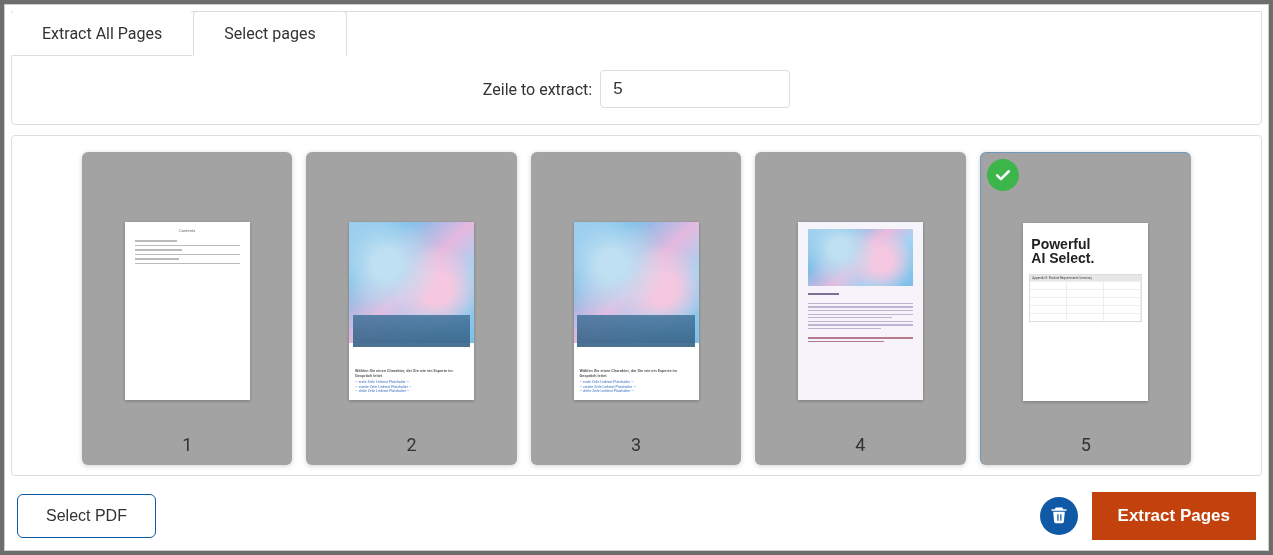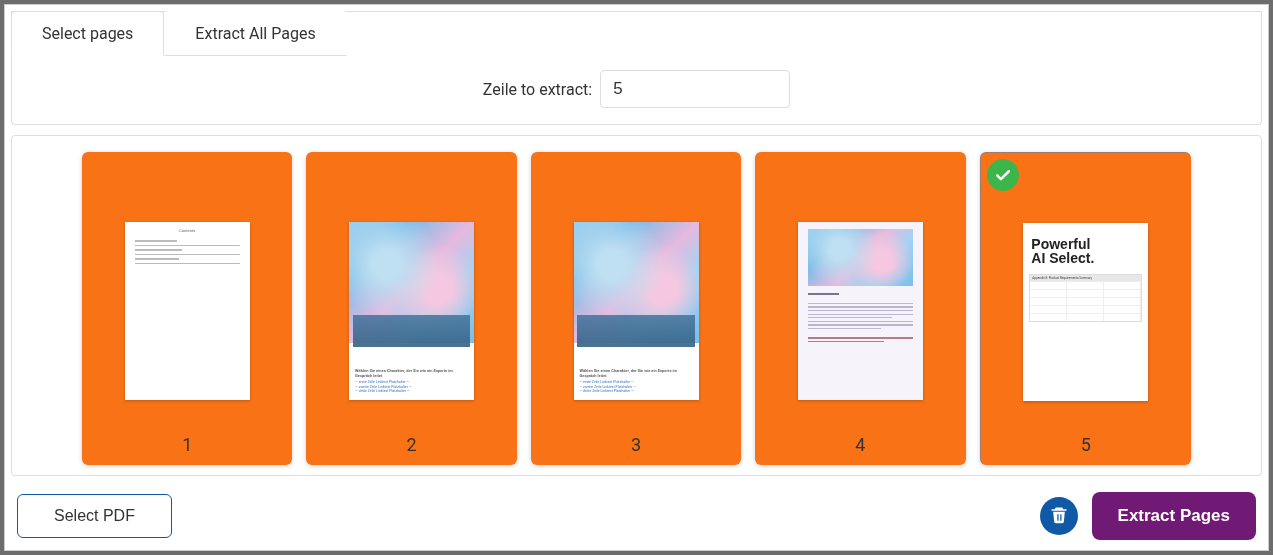--- a/index.html
+++ b/index.html
@@ -76,21 +76,21 @@
       padding: 16px 70px 10px;
       display: flex;
       gap: 14px;
       flex: 1;
       align-items: stretch;
     }
     .thumb-card {
       flex: 1;
       border-radius: 6px;
       box-shadow: 0 1px 5px rgba(0,0,0,0.18);
-      background: #f97316;
+      background: #a3a3a3;
       display: flex;
       flex-direction: column;
       align-items: center;
       padding: 8px 8px 10px;
       cursor: pointer;
       position: relative;
     }
     .thumb-card.selected {
       border-top: 1px solid rgba(30,136,229,0.4);
       border-left: 1px solid rgba(30,136,229,0.4);
@@ -161,59 +161,59 @@
       display: flex;
       align-items: center;
       gap: 14px;
       padding: 6px 6px 4px;
     }
     .btn-select-pdf {
       border: 1.5px solid #1059a6;
       background: #fff;
       color: #333;
       border-radius: 6px;
-      padding: 12px 36px;
+      padding: 12px 28px;
       font-size: 16px;
       cursor: pointer;
     }
     .spacer { flex: 1; }
     .btn-trash {
       width: 38px;
       height: 38px;
       border-radius: 50%;
       background: #1059a6;
       border: none;
       display: flex;
       align-items: center;
       justify-content: center;
       cursor: pointer;
     }
     .btn-extract {
-      background: #701a75;
+      background: #c2410c;
       color: #fff;
       border: none;
-      border-radius: 8px;
+      border-radius: 0;
       padding: 14px 26px;
       font-size: 17px;
       font-weight: 600;
       cursor: pointer;
     }
   </style>
 </head>
 <body>
 
 <div class="app">
 
   <div class="tab-panel">
     <div class="tab-strip">
+      <div class="tab inactive">
+        <span>Extract All Pages</span>
+      </div>
       <div class="tab">
         <span>Select pages</span>
-      </div>
-      <div class="tab inactive">
-        <span>Extract All Pages</span>
       </div>
     </div>
     <div class="pages-row">
       <label>Zeile to extract:</label>
       <input type="text" value="5" style="">
     </div>
   </div>
 
   <div class="thumbs-panel">
 

